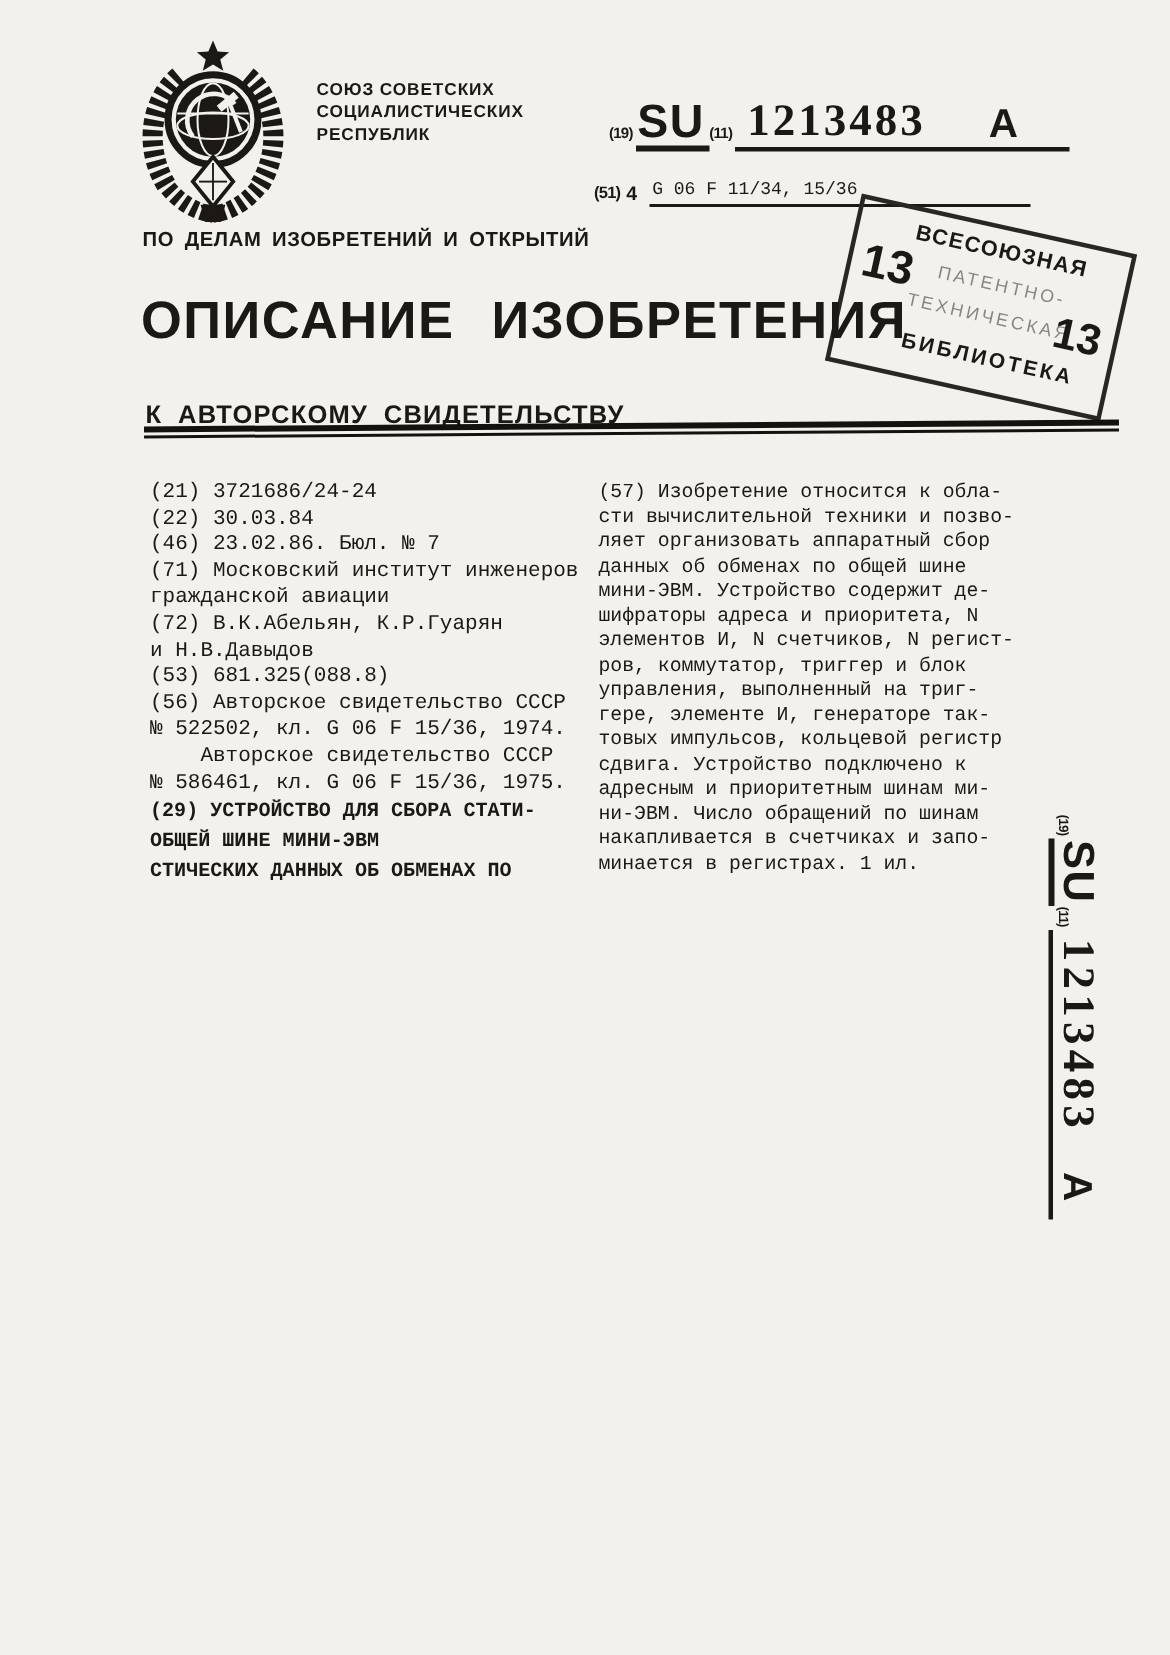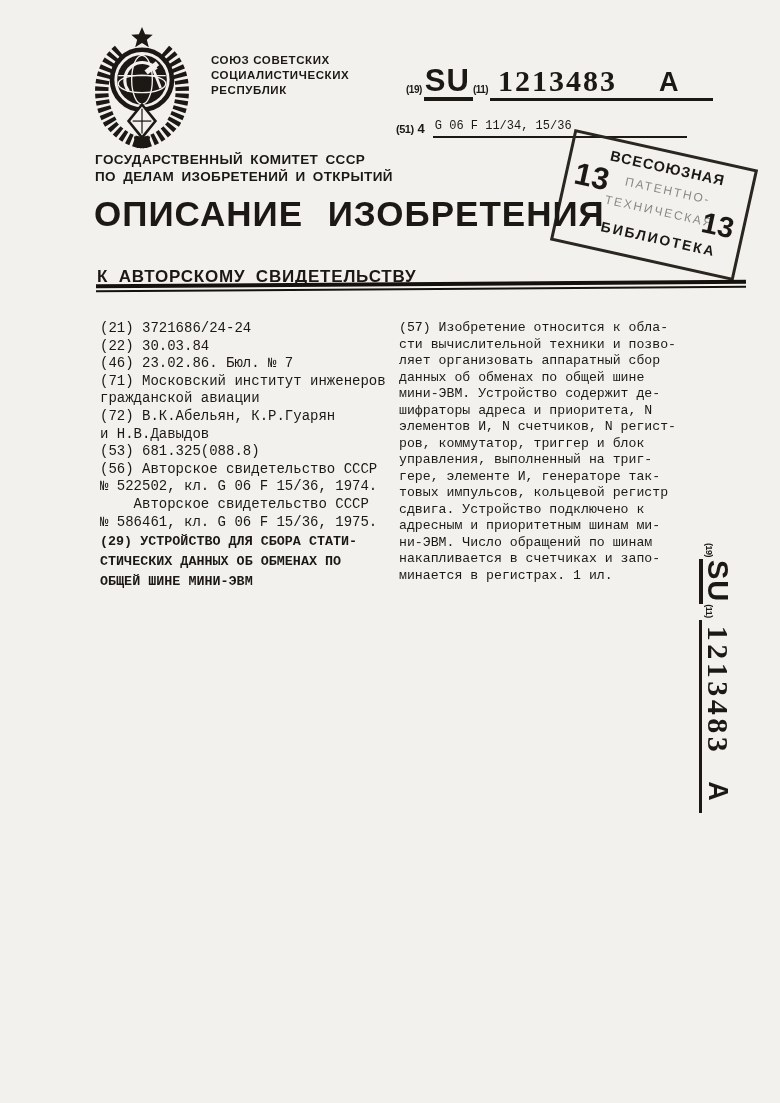--- a/index.html
+++ b/index.html
@@ -103,21 +103,20 @@
   </span>
 </div>
 
 <div class="abs ipcline">
   <span class="ipc-label">(51)</span>
   <span class="ipc-ed">4</span>
   <span class="ipc-value">G 06 F 11/34, 15/36</span>
 </div>
 
 <div class="abs committee">
-  <div>ГОСУДАРСТВЕННЫЙ КОМИТЕТ СССР</div>
   <div>ПО ДЕЛАМ ИЗОБРЕТЕНИЙ И ОТКРЫТИЙ</div>
 </div>
 
 <div class="abs stamp">
   <span class="s-num-left">13</span>
   <span class="s-line1">ВСЕСОЮЗНАЯ</span>
   <span class="s-line2">ПАТЕНТНО-</span>
   <span class="s-line3">ТЕХНИЧЕСКАЯ</span>
   <span class="s-num-right">13</span>
   <span class="s-line4">БИБЛИОТЕКА</span>
@@ -126,21 +125,21 @@
 <div class="abs doc-title">ОПИСАНИЕ ИЗОБРЕТЕНИЯ</div>
 <div class="abs doc-subtitle">К АВТОРСКОМУ СВИДЕТЕЛЬСТВУ</div>
 
 <div class="abs rule">
   <div class="r1"></div>
   <div class="r2"></div>
 </div>
 
 <div class="abs leftcol mono"><div>(21) 3721686/24-24</div><div>(22) 30.03.84</div><div>(46) 23.02.86. Бюл. № 7</div><div>(71) Московский институт инженеров</div><div>гражданской авиации</div><div>(72) В.К.Абельян, К.Р.Гуарян</div><div>и Н.В.Давыдов</div><div>(53) 681.325(088.8)</div><div>(56) Авторское свидетельство СССР</div><div>№ 522502, кл. G 06 F 15/36, 1974.</div><div>    Авторское свидетельство СССР</div><div>№ 586461, кл. G 06 F 15/36, 1975.</div></div>
 
-<div class="abs invention-title mono"><div>(29) УСТРОЙСТВО ДЛЯ СБОРА СТАТИ-</div><div>СТИЧЕСКИХ ДАННЫХ ОБ ОБМЕНАХ ПО</div><div>ОБЩЕЙ ШИНЕ МИНИ-ЭВМ</div></div>
+<div class="abs invention-title mono"><div>(29) УСТРОЙСТВО ДЛЯ СБОРА СТАТИ-</div><div>ОБЩЕЙ ШИНЕ МИНИ-ЭВМ</div><div>СТИЧЕСКИХ ДАННЫХ ОБ ОБМЕНАХ ПО</div></div>
 
 <div class="abs abstract mono"><div>(57) Изобретение относится к обла-</div><div>сти вычислительной техники и позво-</div><div>ляет организовать аппаратный сбор</div><div>данных об обменах по общей шине</div><div>мини-ЭВМ. Устройство содержит де-</div><div>шифраторы адреса и приоритета, N</div><div>элементов И, N счетчиков, N регист-</div><div>ров, коммутатор, триггер и блок</div><div>управления, выполненный на триг-</div><div>гере, элементе И, генераторе так-</div><div>товых импульсов, кольцевой регистр</div><div>сдвига. Устройство подключено к</div><div>адресным и приоритетным шинам ми-</div><div>ни-ЭВМ. Число обращений по шинам</div><div>накапливается в счетчиках и запо-</div><div>минается в регистрах. 1 ил.</div></div>
 
 <div class="abs sideblock">
   <span class="tiny-label">(19)</span>
   <span class="side-su">SU</span>
   <span class="tiny-label">(11)</span>
   <span class="side-numwrap">
     <span class="side-number">1213483</span>
     <span class="side-kind">A</span>

